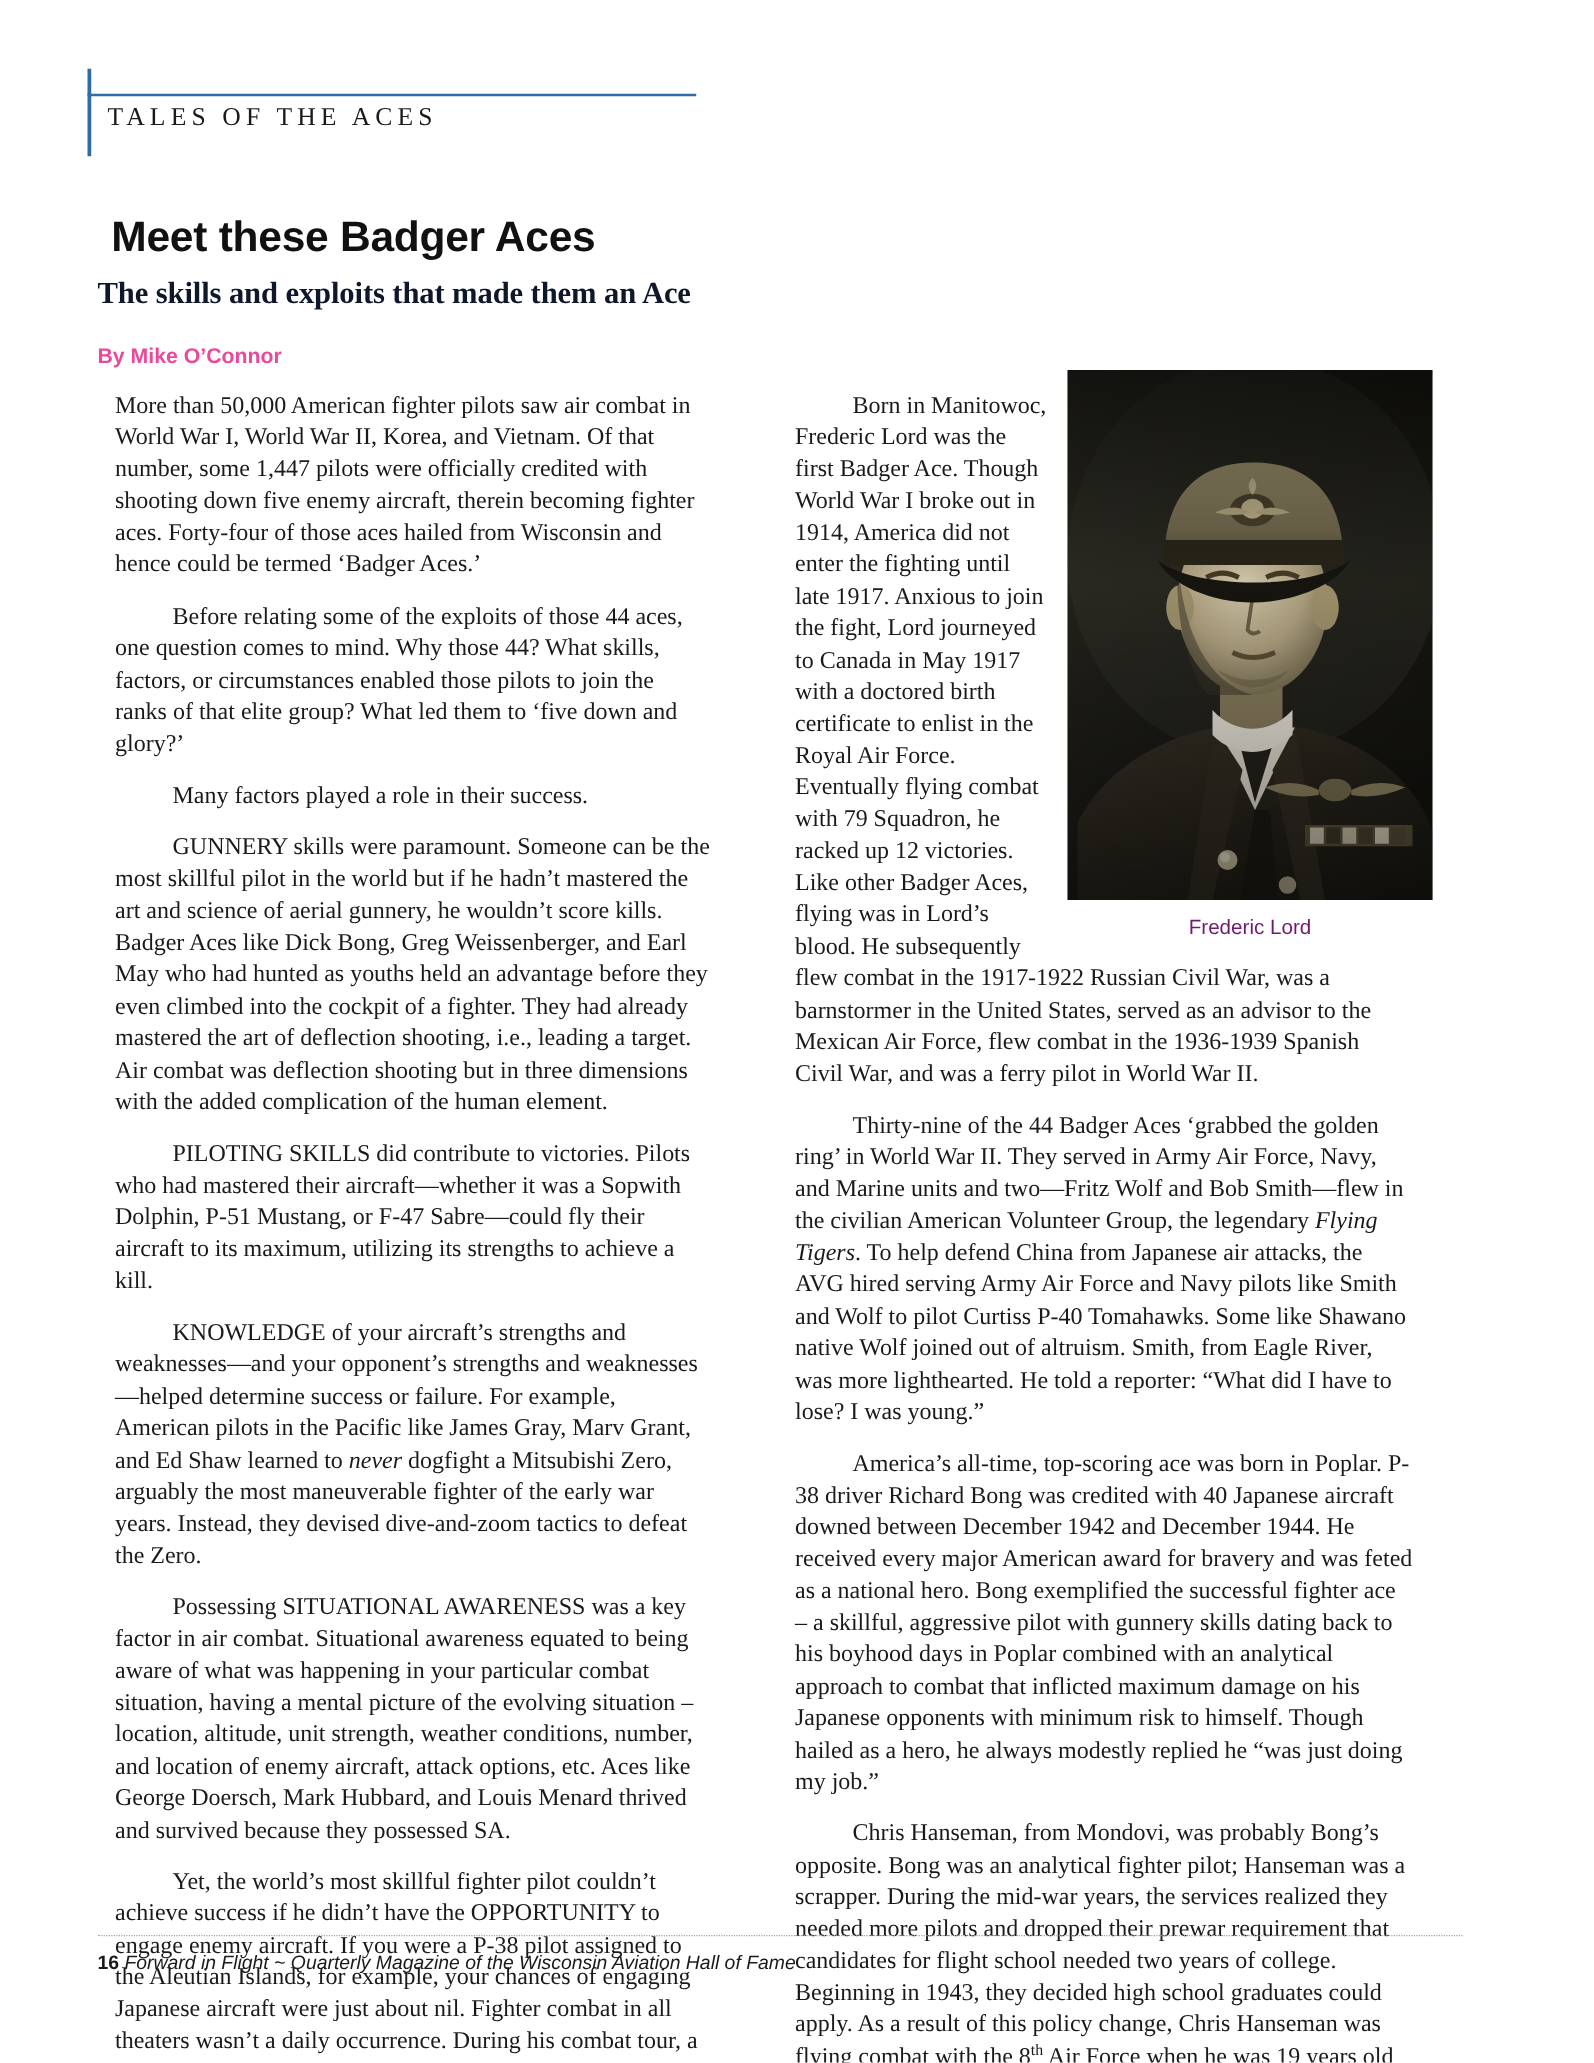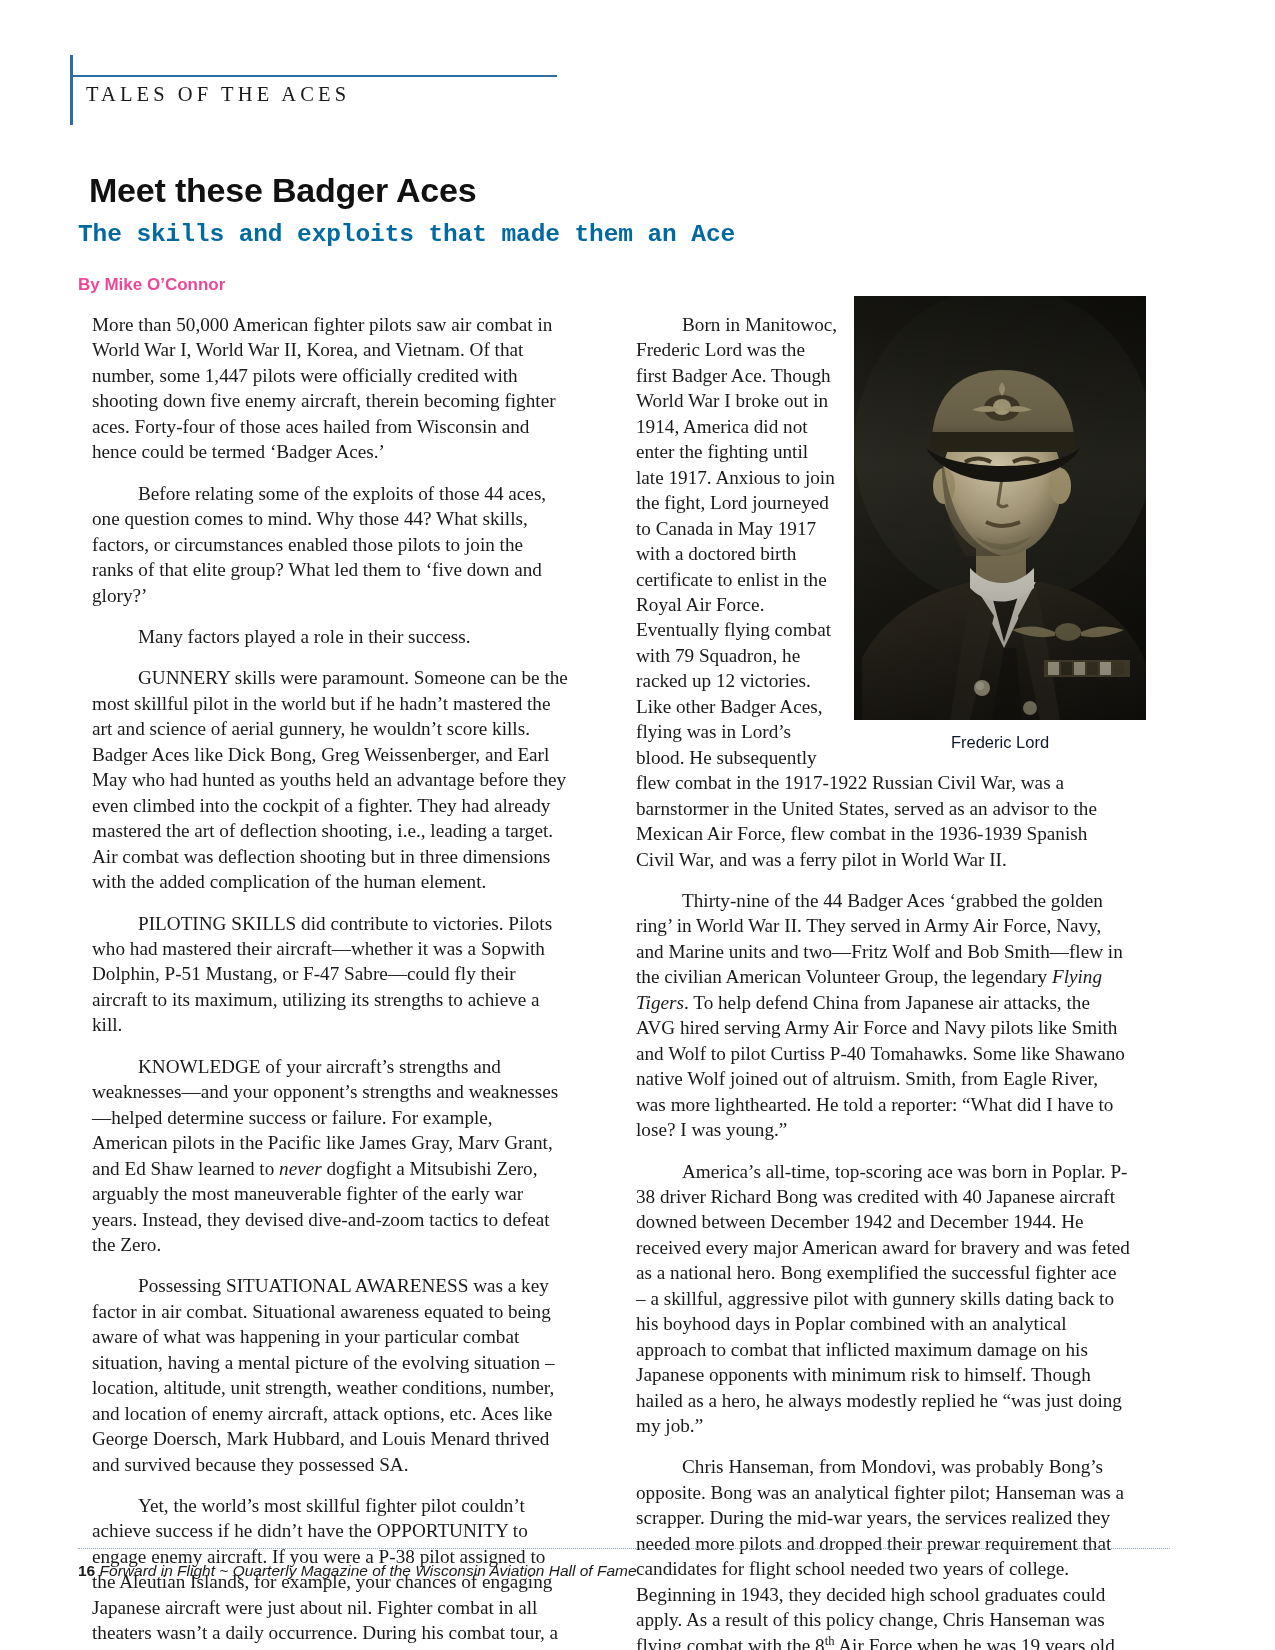--- a/index.html
+++ b/index.html
@@ -68,26 +68,26 @@
   .headline {
     font-family: "Liberation Sans", "DejaVu Sans", sans-serif;
     font-weight: bold;
     font-size: 34px;
     line-height: 38px;
     letter-spacing: -0.2px;
     color: #111111;
     margin: 11px;
   }
   .subhead {
-    font-family: Liberation Mono, monospace;
+    font-family: Liberation Serif, serif;
     font-weight: bold;
     font-size: 24.5px;
     line-height: 30px;
     letter-spacing: -0.1px;
-    color: #0369a1;
+    color: #0f172a;
     margin: 3px 0 0 0;
   }
   .byline {
     font-family: "Liberation Sans", "DejaVu Sans", sans-serif;
     font-weight: bold;
     font-size: 17px;
     line-height: 22px;
     color: #ec4899;
     margin: 24px 0 0 0;
   }
@@ -132,21 +132,21 @@
     background: #2a2a20;
     position: relative;
     overflow: hidden;
   }
   .photo svg { display: block; width: 292px; height: 424px; }
   .photo-caption {
     font-family: "Liberation Sans", "DejaVu Sans", sans-serif;
     font-size: 16.5px;
     line-height: 22px;
     text-align: center;
-    color: #0f172a;
+    color: #701a75;
     margin-top: 11px;
   }
 
   em { font-style: italic; }
   sup { font-size: 0.66em; vertical-align: super; line-height: 0; }
 
   
   .footer {
     position: absolute;
     left: 78px;

